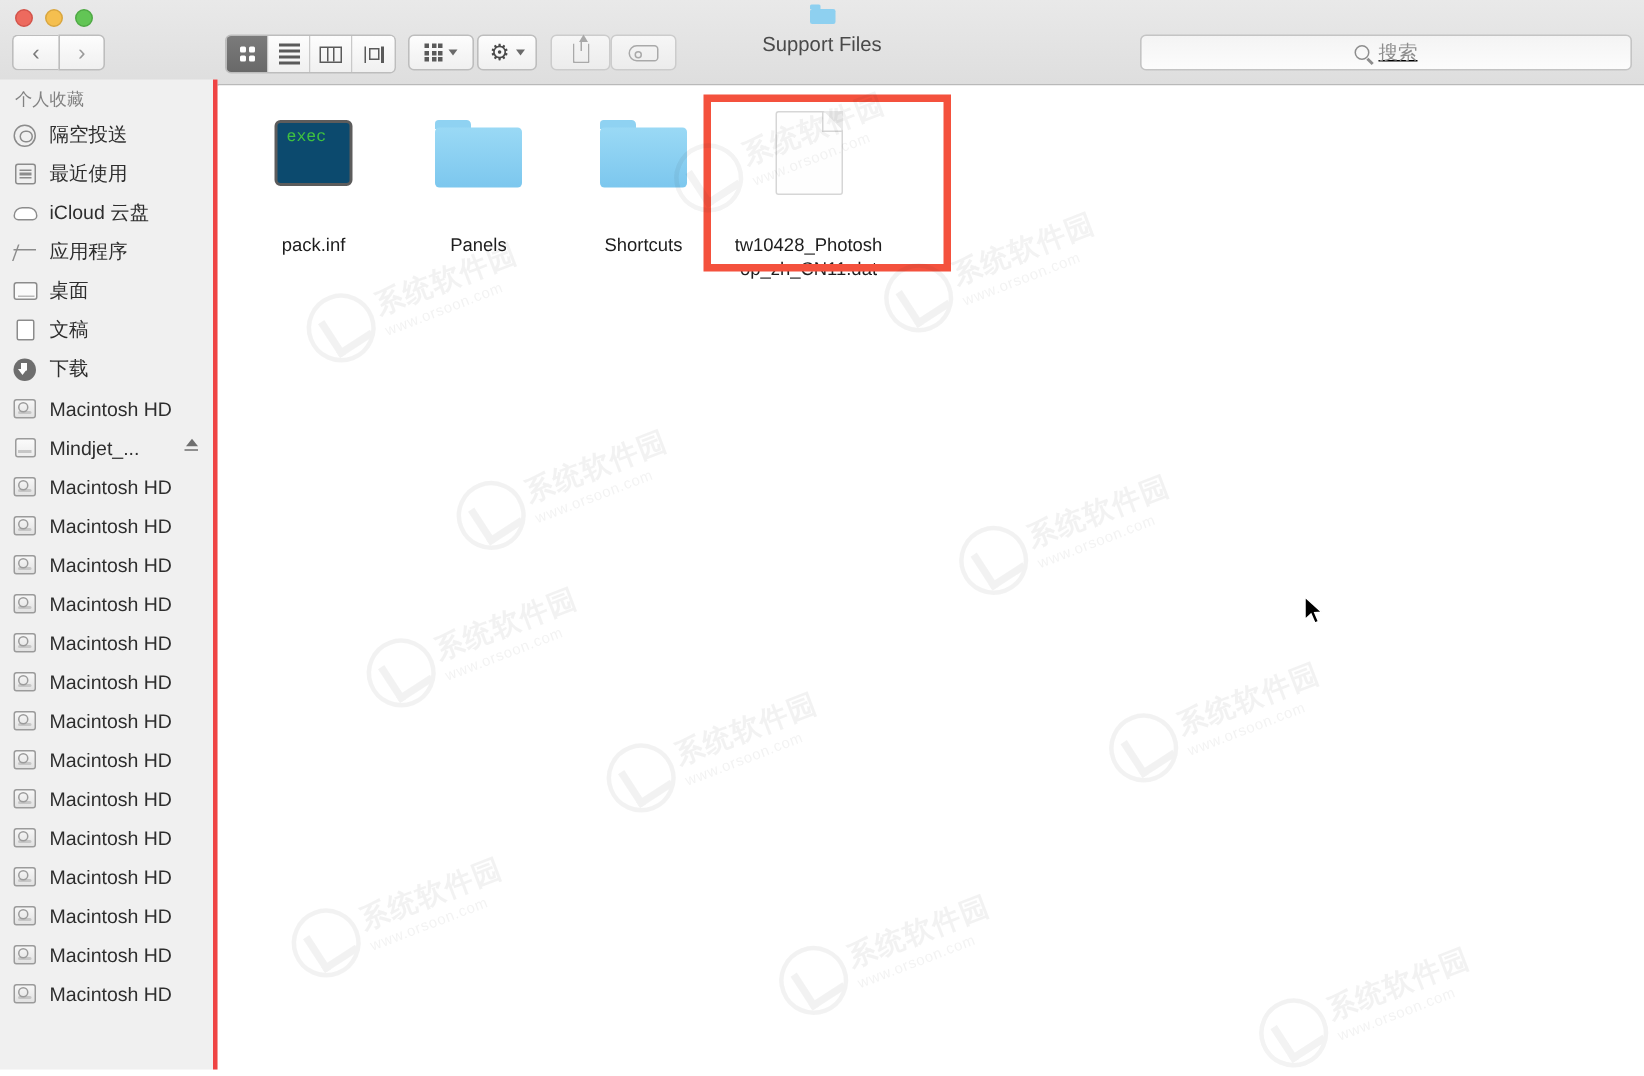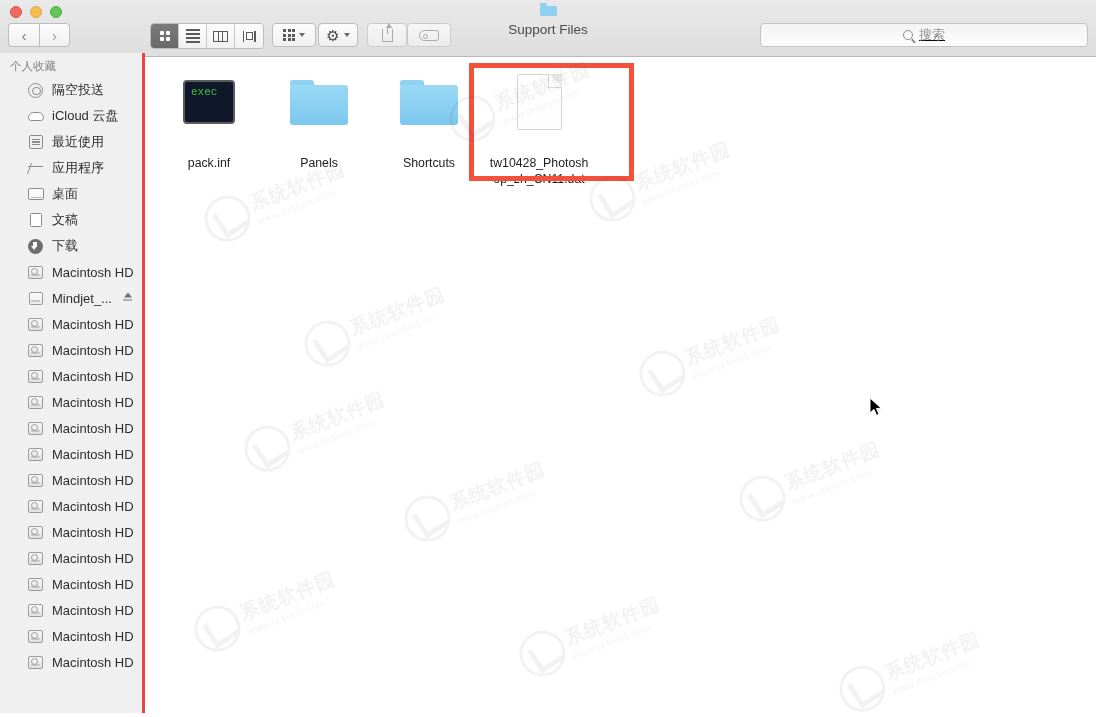--- a/index.html
+++ b/index.html
@@ -157,21 +157,21 @@
     overflow: hidden;
   }
   .sb-head {
     font-size: 11.5px; color: #828282;
     padding: 6px 0 3px 10px;
     font-weight: normal;
   }
   .sb-item {
     height: 26px;
     display: flex; align-items: center;
-    padding-left: 27px;
+    padding-left: 8px;
     gap: 8px;
     font-size: 13px;
     color: #2e2e2e;
     position: relative;
   }
   .sb-label { white-space: nowrap; overflow:hidden; }
   .sb-icon { width:17px; height:17px; flex:0 0 17px; position:relative; display:flex; align-items:center; justify-content:center; }
 
   
   .i-airdrop { width:15px;height:15px;border-radius:50%;border:1.4px solid #8c8c8c;position:relative;}
@@ -228,21 +228,21 @@
     color: #1d1d1d;
     text-align: center;
     line-height: 16px;
     width: 104px;
     word-break: break-all;
   }
 
   
   .ic-exec {
     width: 52px; height: 44px;
-    background: #0f172a;
+    background: #0c4a6e;
     border: 2.5px solid #5c5c5c;
     border-radius: 4px;
     position: relative;
   }
   .ic-exec span {
     position: absolute; left: 6px; top: 4px;
     font-family: "Liberation Mono", "DejaVu Sans Mono", monospace;
     font-size: 11px; color: #3fc13f;
   }
   .ic-folder {
@@ -424,33 +424,33 @@
     <div class="sb-head">个人收藏</div>
 
     <div class="sb-item">
       <span class="sb-icon">
           <span class="i-airdrop"></span>
         </span>
       <span class="sb-label">隔空投送</span>
     </div>
     <div class="sb-item">
       <span class="sb-icon">
+          <span class="i-recent">
+            <i></i>
+            <i></i>
+            <i></i>
+          </span>
+        </span>
+      <span class="sb-label">最近使用</span>
+    </div>
+    <div class="sb-item">
+      <span class="sb-icon">
           <span class="i-cloud"></span>
         </span>
       <span class="sb-label">iCloud 云盘</span>
-    </div>
-    <div class="sb-item">
-      <span class="sb-icon">
-          <span class="i-recent">
-            <i></i>
-            <i></i>
-            <i></i>
-          </span>
-        </span>
-      <span class="sb-label">最近使用</span>
     </div>
     <div class="sb-item">
       <span class="sb-icon">
           <span class="i-apps"></span>
         </span>
       <span class="sb-label">应用程序</span>
     </div>
     <div class="sb-item">
       <span class="sb-icon">
           <span class="i-desktop"></span>

